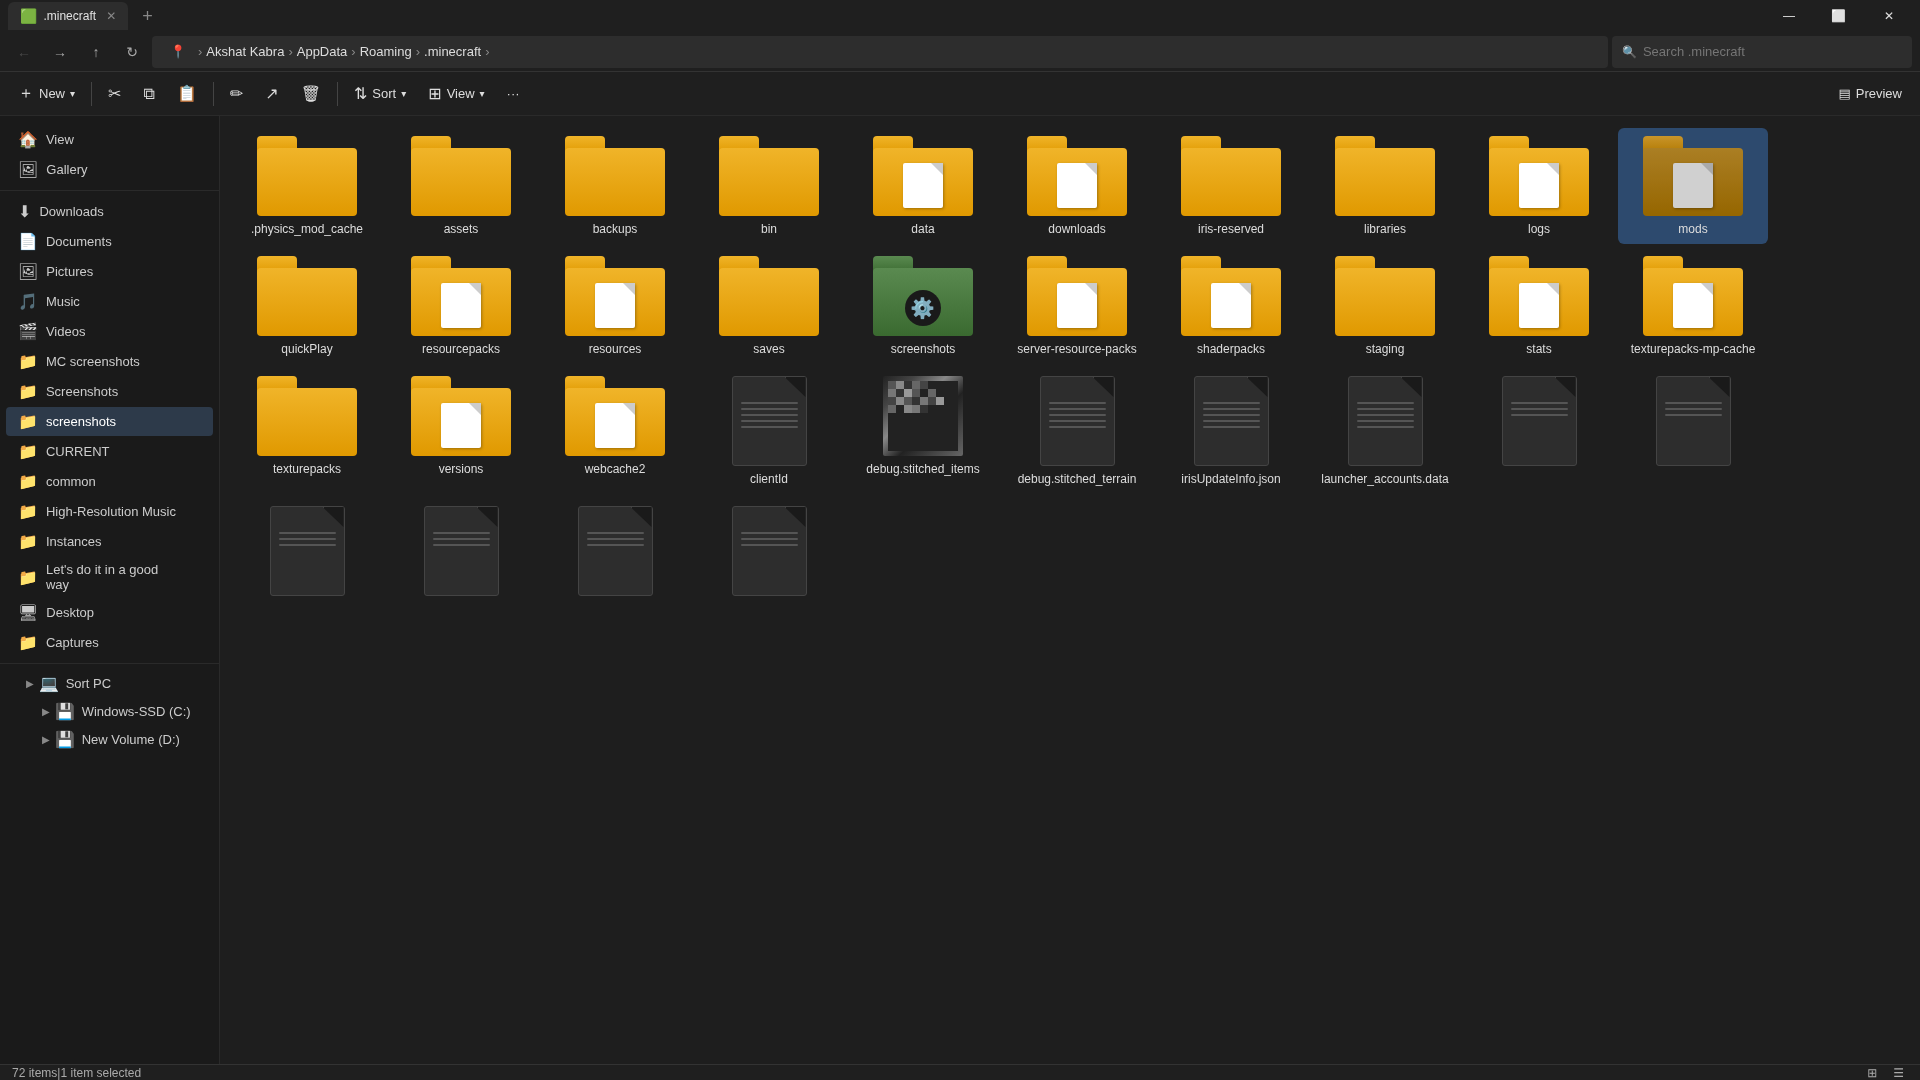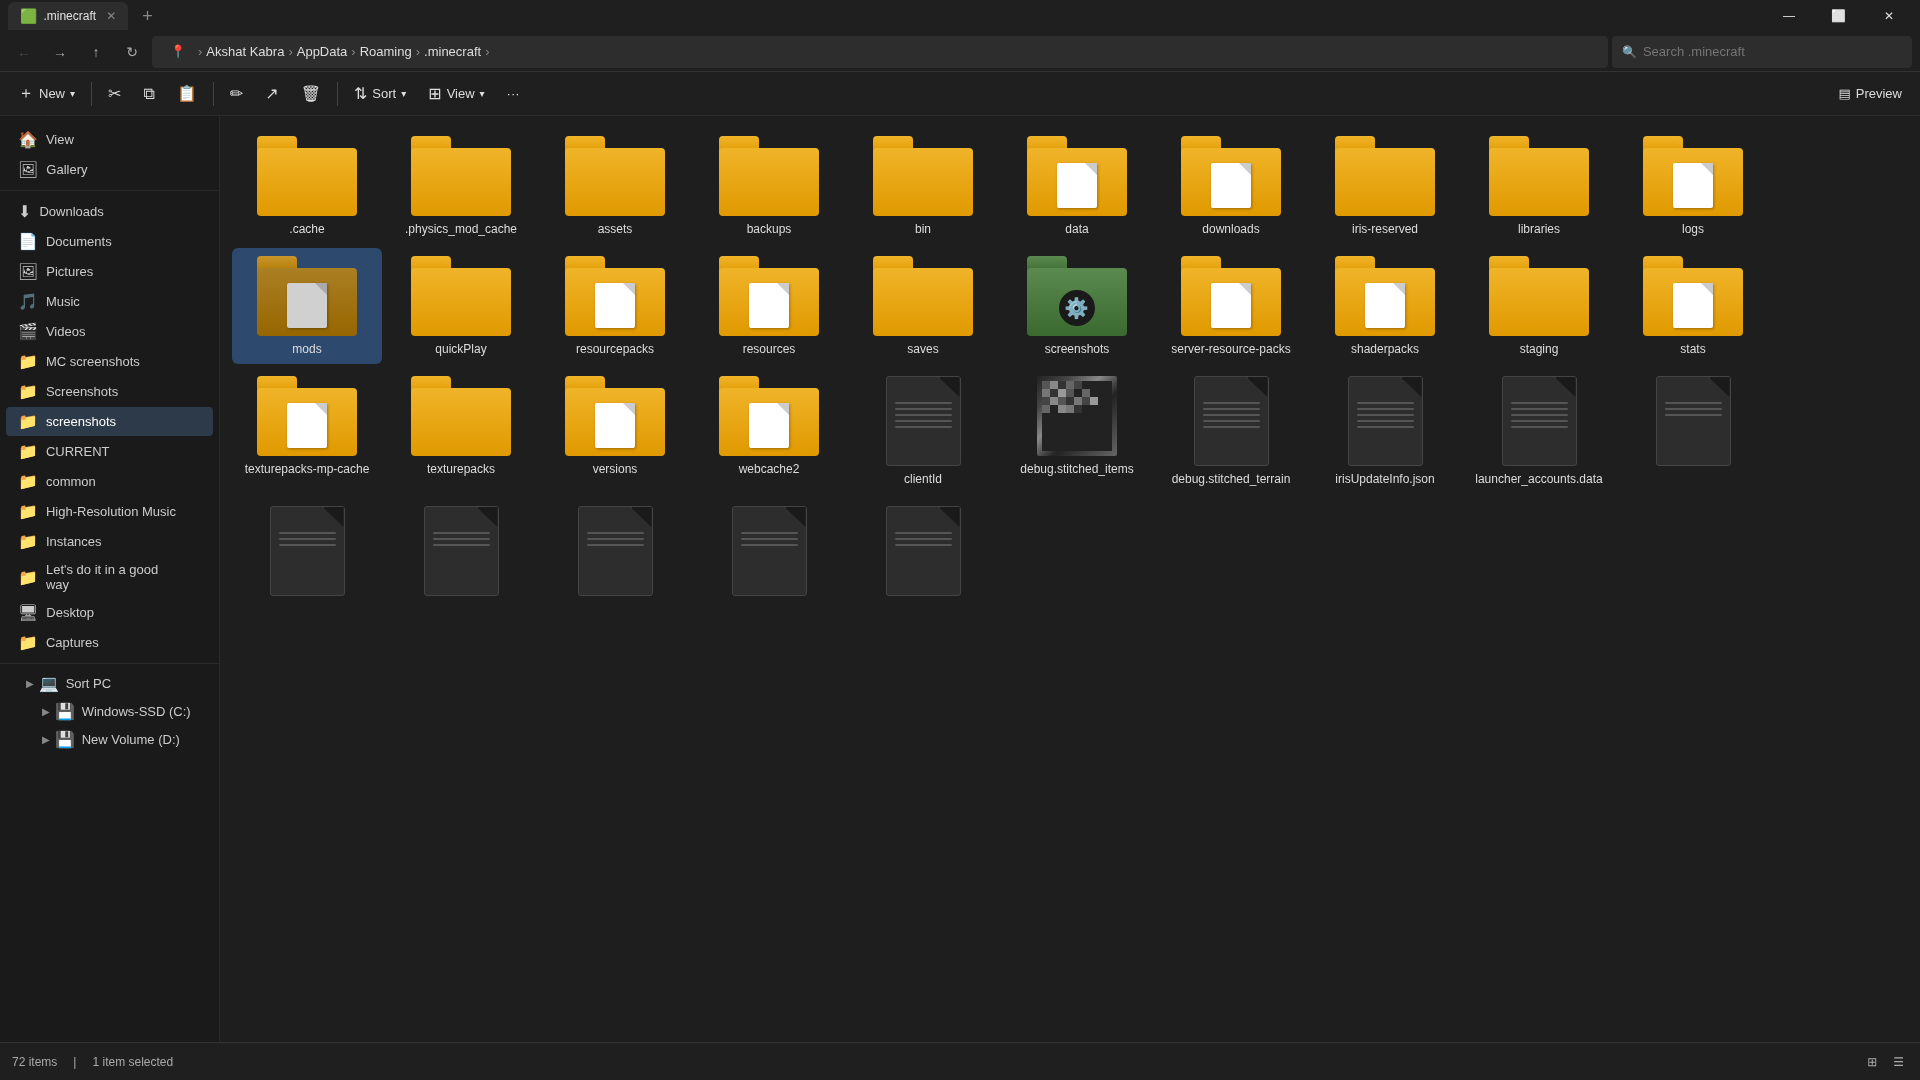--- a/index.html
+++ b/index.html
@@ -291,25 +291,25 @@
       height: 2px;
       background: #555;
       border-radius: 1px;
       margin-bottom: 4px;
     }
 
     
     .status-bar {
       background: #1f1f1f;
       border-top: 1px solid #333;
-      height: 38px;
+      height: 16px;
       display: flex;
       align-items: center;
       padding: 0 12px;
-      gap: 16px;
+      gap: 0;
       font-size: 12px;
       color: #aaa;
     }
     .status-bar-right {
       margin-left: auto;
       display: flex;
       gap: 8px;
     }
     .view-toggle-btn {
       cursor: pointer;
@@ -514,27 +514,20 @@
     <div class="sidebar-tree-item" style="padding-left:36px;">
       <span class="tree-toggle">▶</span>
       <span class="sidebar-icon">💾</span>
       <span>New Volume (D:)</span>
     </div>
   </div>
 
   <div class="content">
     <div class="file-grid">
 
-      <div class="file-item">
-        <div class="folder-icon">
-          <div class="folder-tab"></div>
-          <div class="folder-body"></div>
-        </div>
-        <span class="file-label">.cache</span>
-      </div>
 
 
       <div class="file-item">
         <div class="folder-icon">
           <div class="folder-tab"></div>
           <div class="folder-body"></div>
         </div>
         <span class="file-label">.physics_mod_cache</span>
       </div>
 

